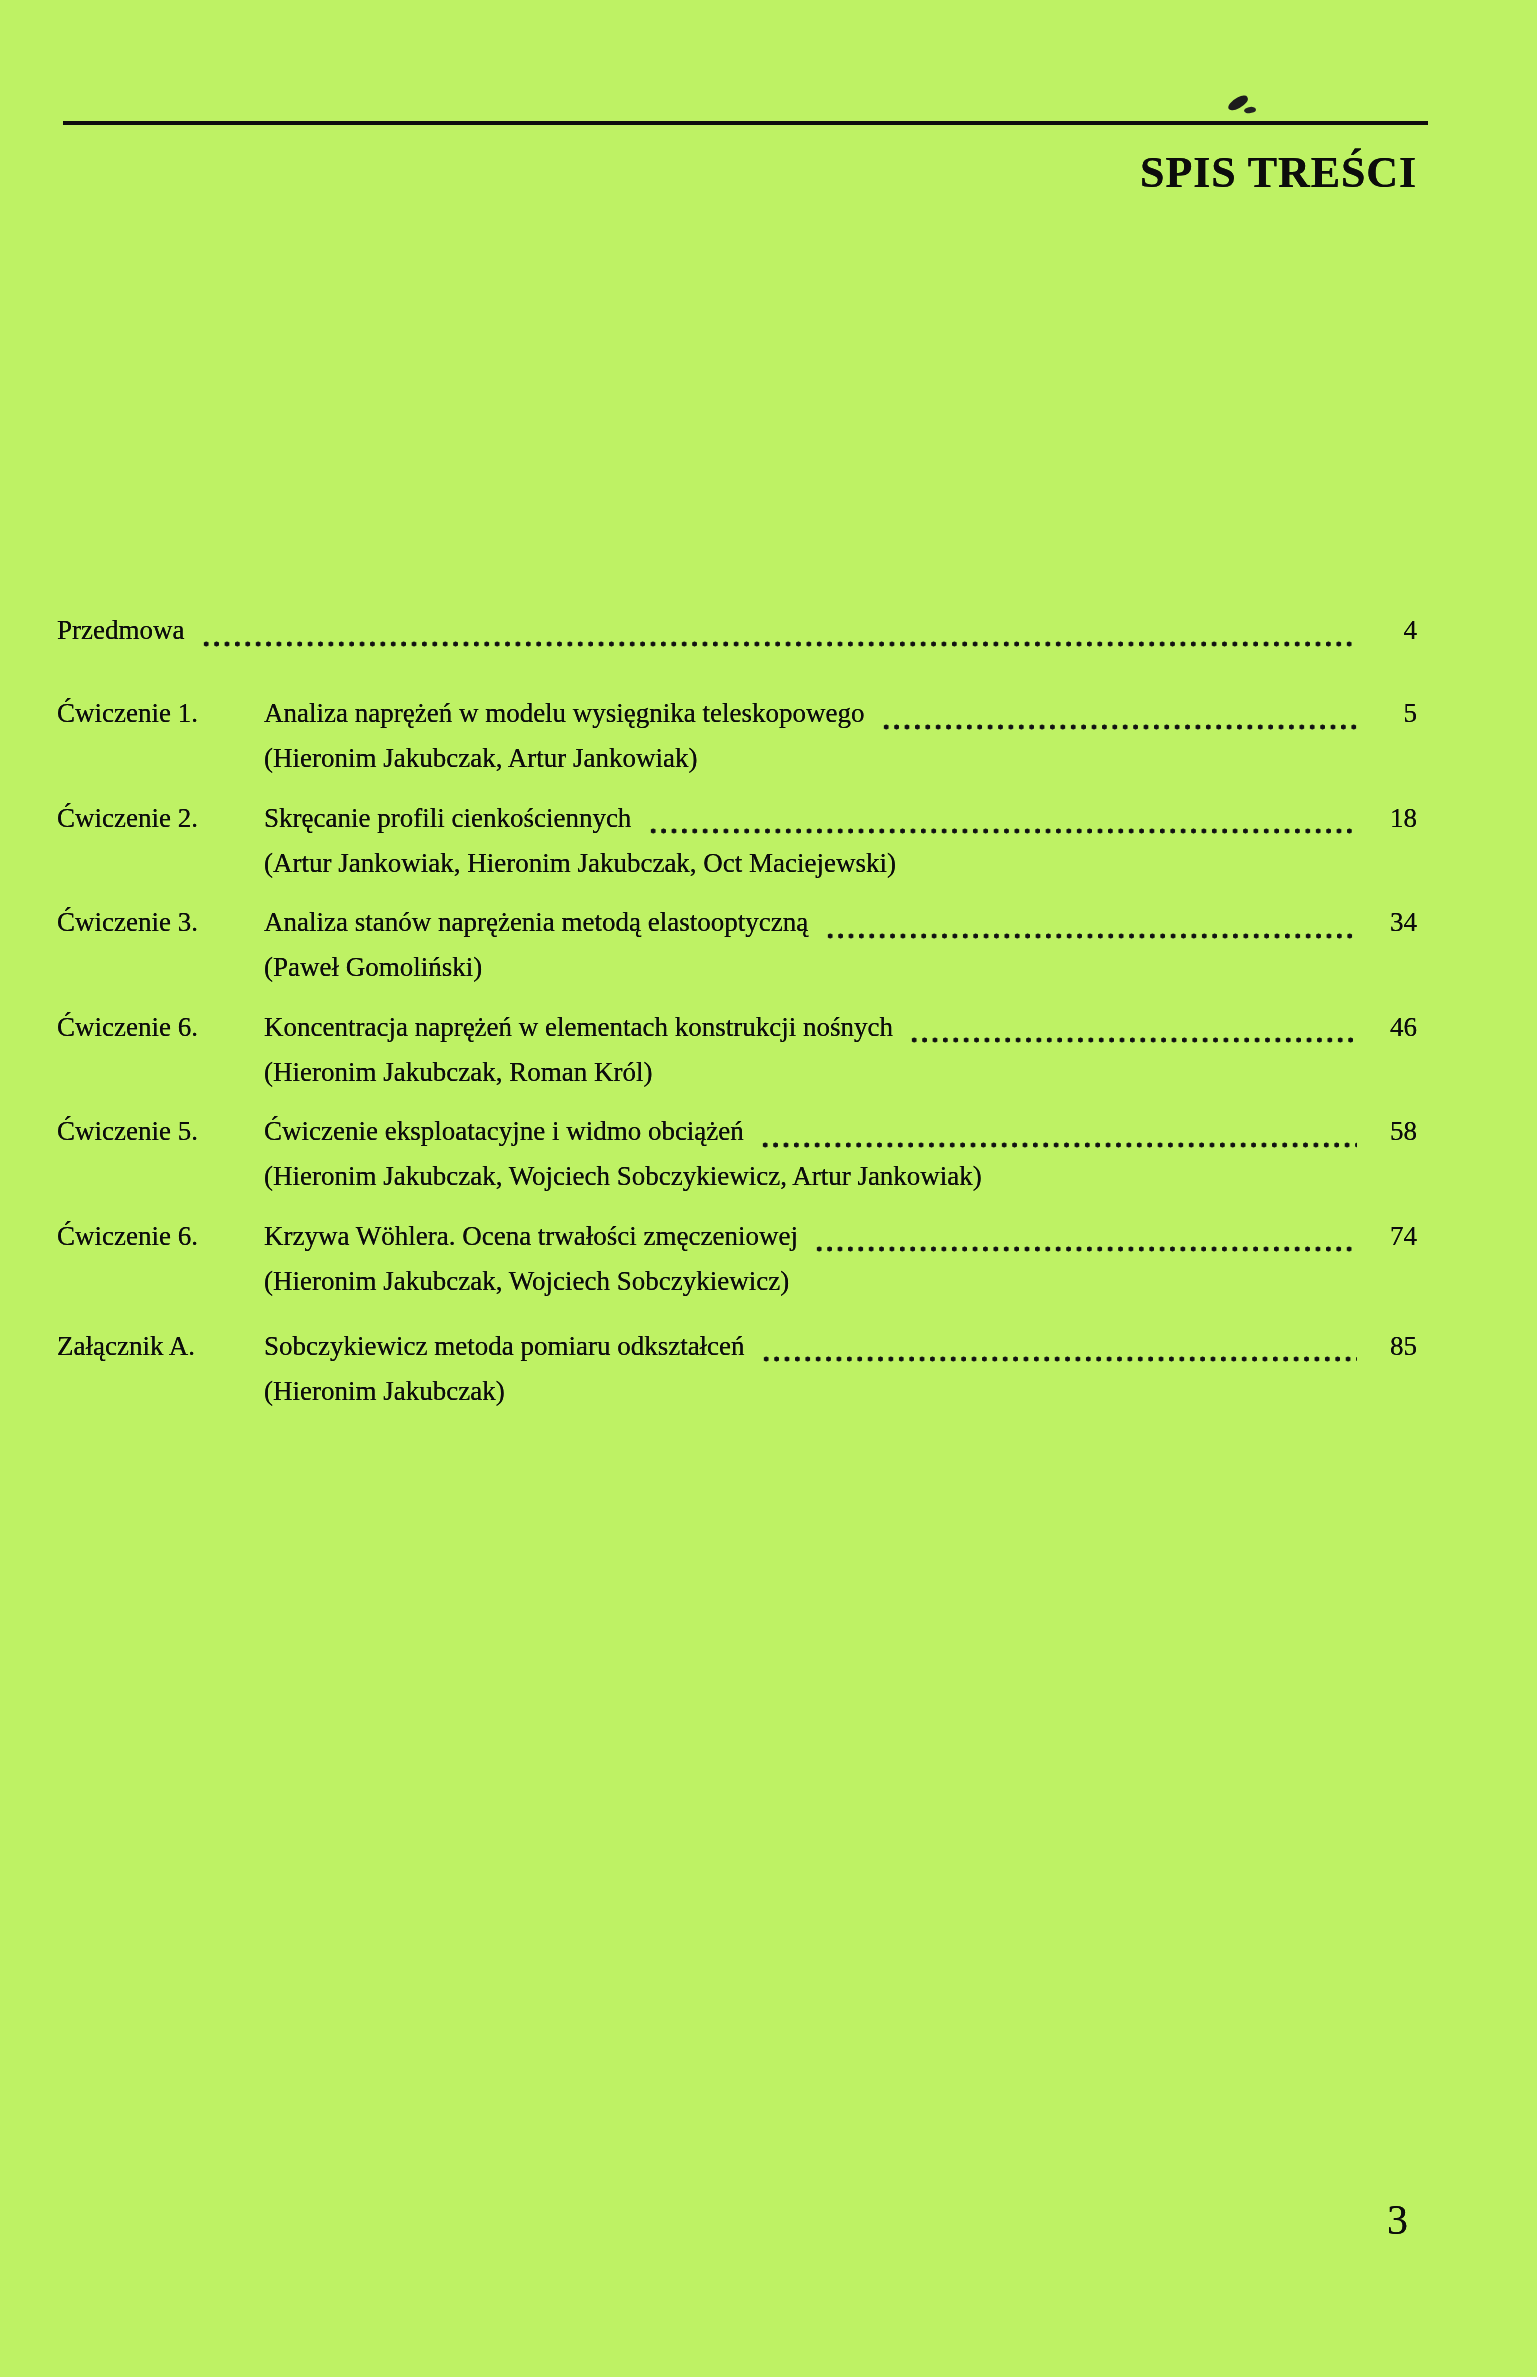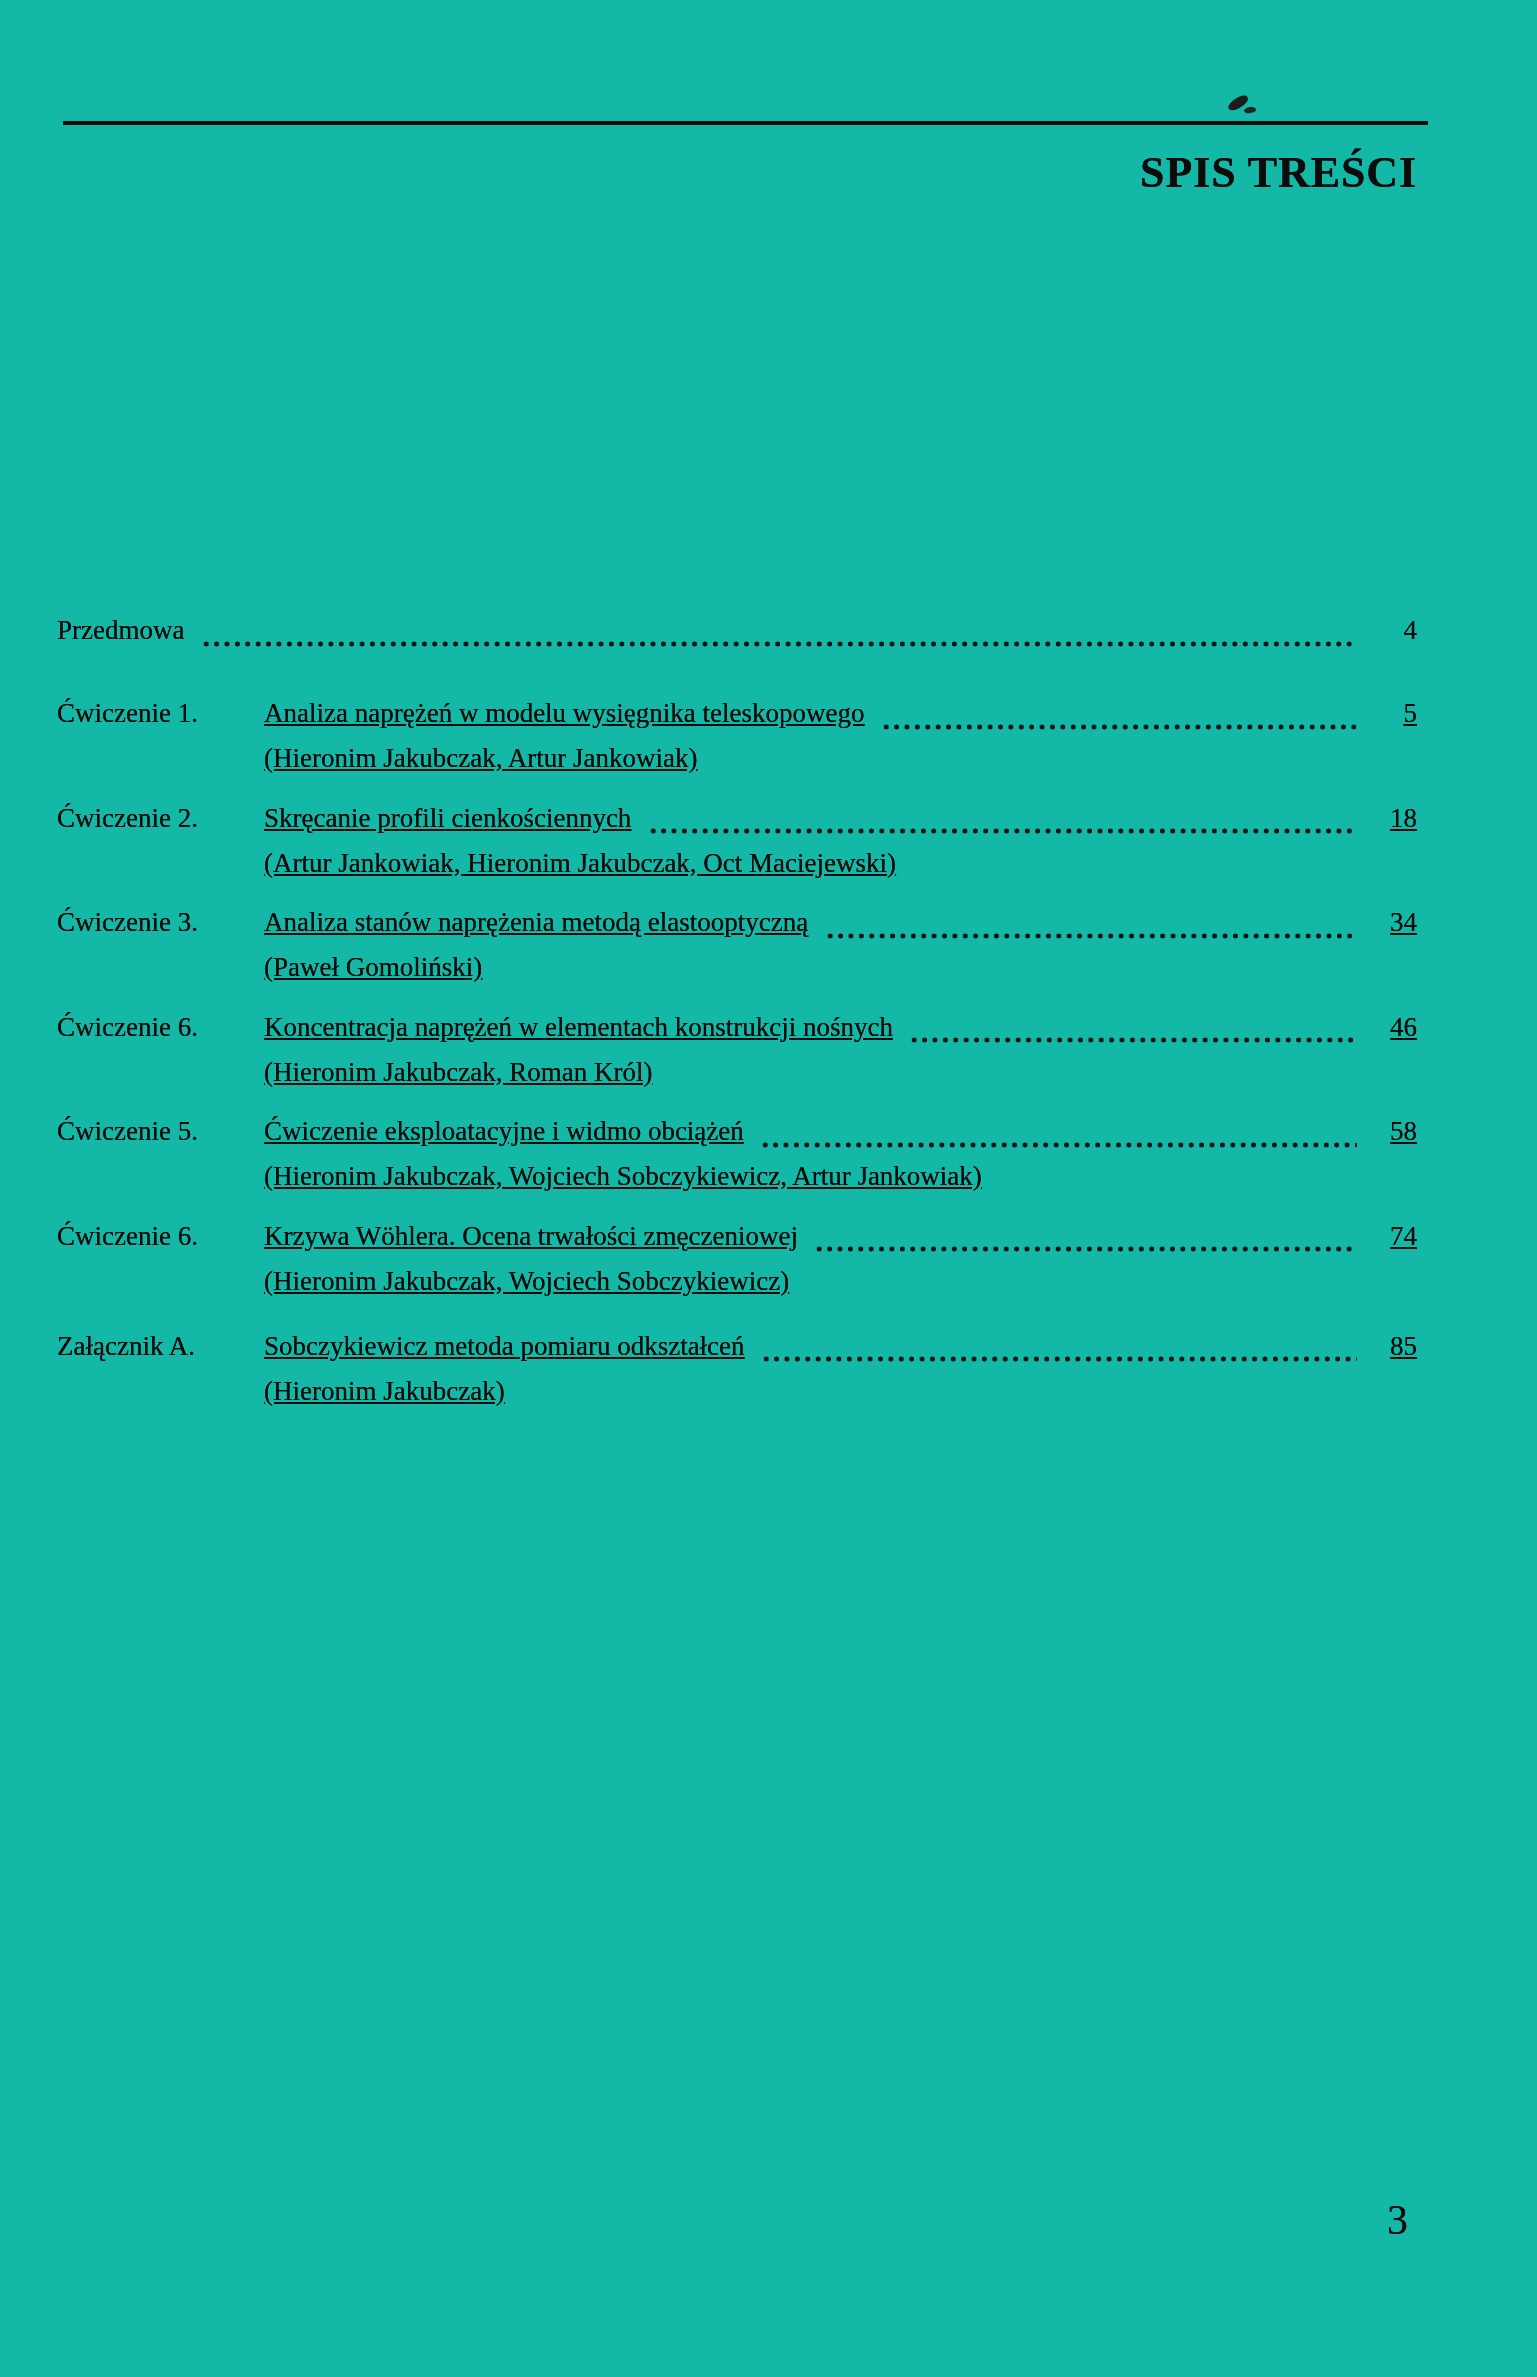--- a/index.html
+++ b/index.html
@@ -11,21 +11,21 @@
     height: 2377px;
     position: relative;
     background: #ffffff;
     font-family: "Liberation Serif", "DejaVu Serif", serif;
     color: #0c0c0c;
     overflow: hidden;
   }
   .page {
     position: absolute;
     inset: 0;
-    background: #14b8a6;
+    background: #bef264;
   }
   
   .ink {
     text-shadow: 0 0 0.5px currentColor;
   }
   .top-rule {
     position: absolute;
     left: 63px;
     top: 121px;
     width: 1365px;
@@ -111,21 +111,20 @@
     margin-top: 20px;
   }
   .entry-label {
     width: 207px;
     flex-shrink: 0;
     white-space: nowrap;
   }
   .entry-body {
     flex: 1;
     min-width: 0;
-    text-decoration: underline;
   }
   .authors {
     white-space: nowrap;
   }
   .page-num {
     position: absolute;
     left: 1387px;
     top: 2196px;
     font-size: 42px;
   }

